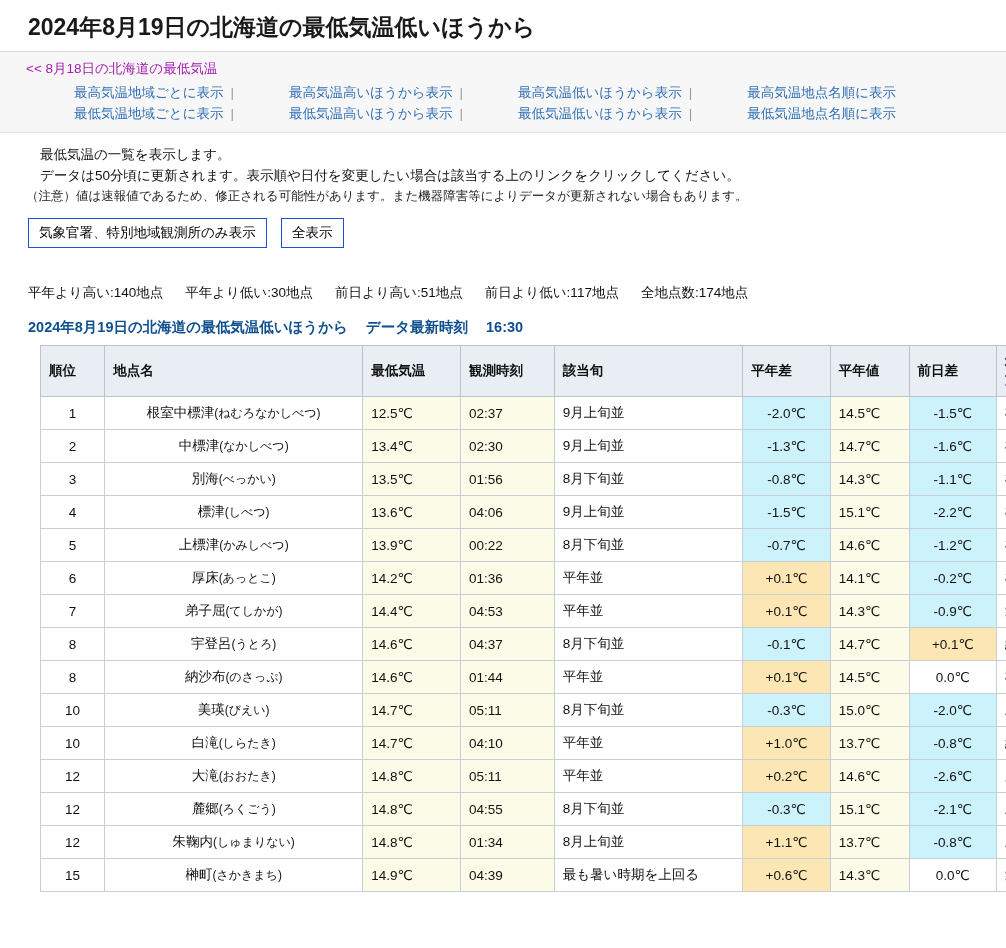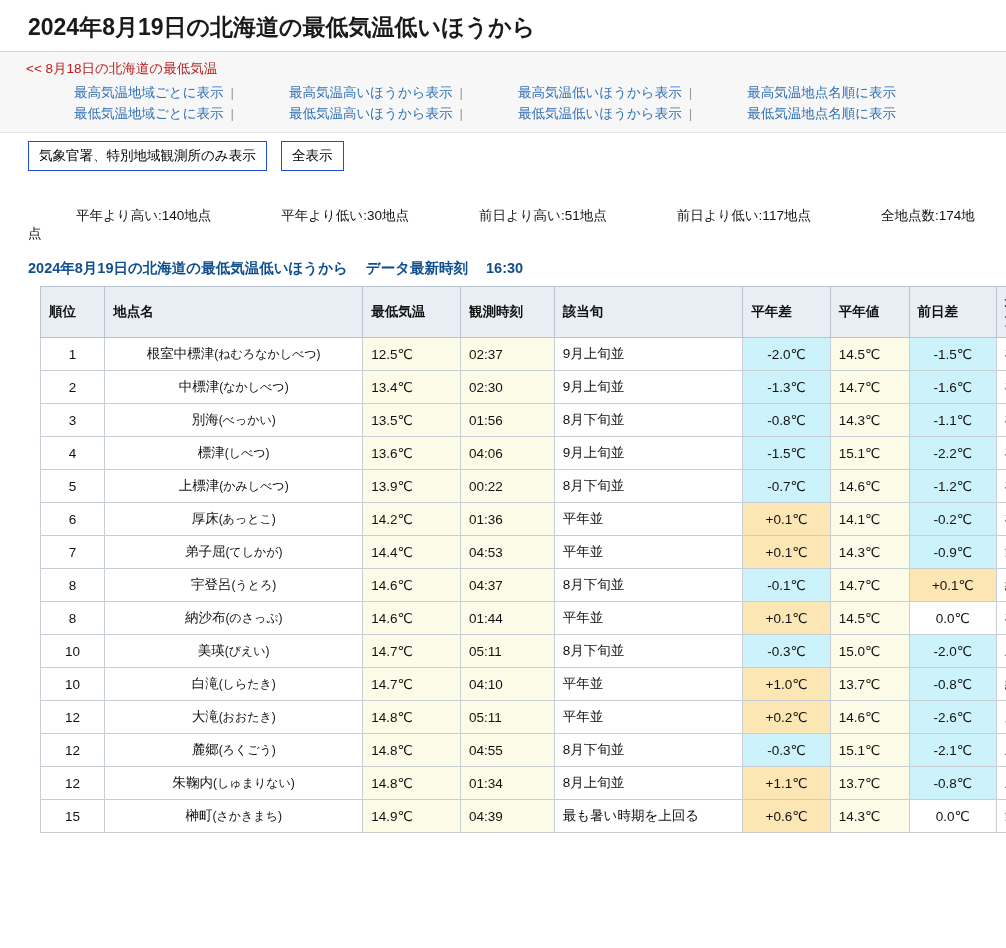--- a/index.html
+++ b/index.html
@@ -27,21 +27,21 @@
     border-bottom: 1px solid #d9d9d9;
     margin: 0 0 0 0;
   }
   .navblock {
     padding: 8px 0 6px 26px;
     background: #f7f7f7;
     border-bottom: 1px solid #e2e2e2;
   }
   .prevlink {
     font-size: 13.5px;
-    color: #b91c1c;
+    color: #a21caf;
     margin-bottom: 6px;
     display: block;
     text-decoration: none;
   }
   .navrow {
     font-size: 13.5px;
     color: #4a4a4a;
     margin: 3px 0;
     white-space: nowrap;
   }
@@ -77,21 +77,21 @@
     color: #000;
     margin-right: 10px;
     cursor: pointer;
     font-family: "Liberation Sans", sans-serif;
   }
   .summary {
     padding: 36px 0 0 28px;
     font-size: 13.5px;
     color: #111;
   }
-  .summary span { margin-right: 22px; margin-left: 48px; }
+  .summary span { margin-right: 22px; }
   .tbl-title {
     padding: 16px 0 8px 28px;
     font-size: 14.5px;
     font-weight: bold;
     color: #0f4f8f;
   }
   .tbl-title .spacer { display: inline-block; width: 18px; }
   .tblwrap {
     padding: 0 0 0 40px;
   }
@@ -144,20 +144,25 @@
   <div class="navblock">
     <a href="#" class="prevlink">&lt;&lt; 8月18日の北海道の最低気温</a>
     <div class="navrow">
       <a href="#">最高気温地域ごとに表示</a><span class="navsep">|</span><a href="#">最高気温高いほうから表示</a><span class="navsep">|</span><a href="#">最高気温低いほうから表示</a><span class="navsep">|</span><a href="#">最高気温地点名順に表示</a>
     </div>
     <div class="navrow">
       <a href="#">最低気温地域ごとに表示</a><span class="navsep">|</span><a href="#">最低気温高いほうから表示</a><span class="navsep">|</span><a href="#">最低気温低いほうから表示</a><span class="navsep">|</span><a href="#">最低気温地点名順に表示</a>
     </div>
   </div>
 
+  <div class="notes">
+    <div class="indent">最低気温の一覧を表示します。</div>
+    <div class="indent">データは50分頃に更新されます。表示順や日付を変更したい場合は該当する上のリンクをクリックしてください。</div>
+    <div class="small">（注意）値は速報値であるため、修正される可能性があります。また機器障害等によりデータが更新されない場合もあります。</div>
+  </div>
 
   <div class="btnrow">
     <button class="btn">気象官署、特別地域観測所のみ表示</button>
     <button class="btn">全表示</button>
   </div>
 
   <div class="summary">
     <span>平年より高い:140地点</span><span>平年より低い:30地点</span><span>前日より高い:51地点</span><span>前日より低い:117地点</span><span>全地点数:174地点</span>
   </div>
 

